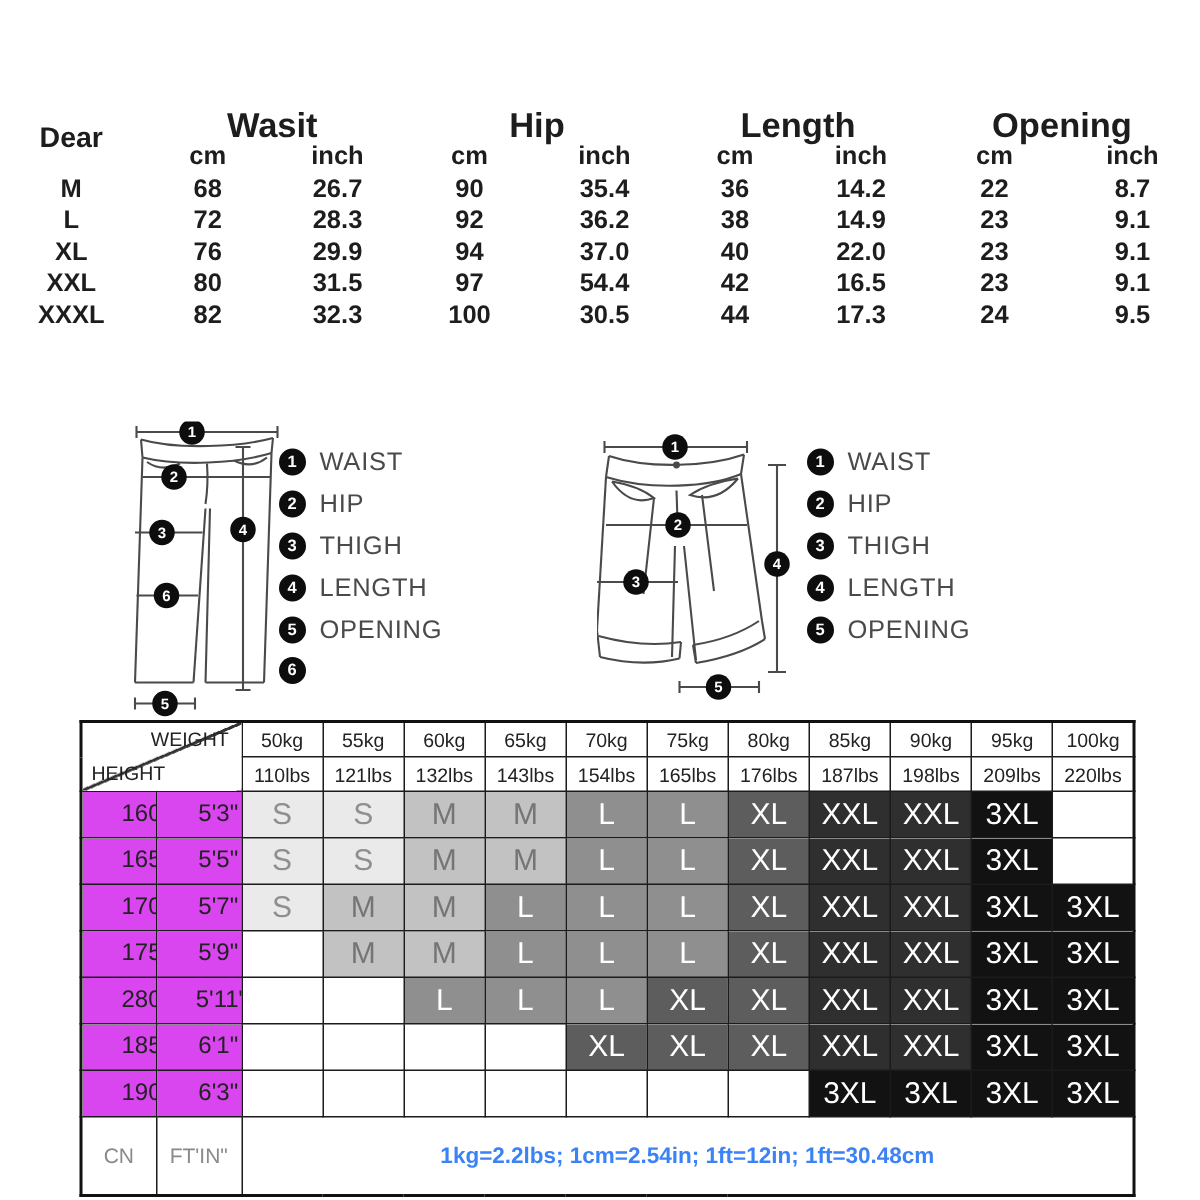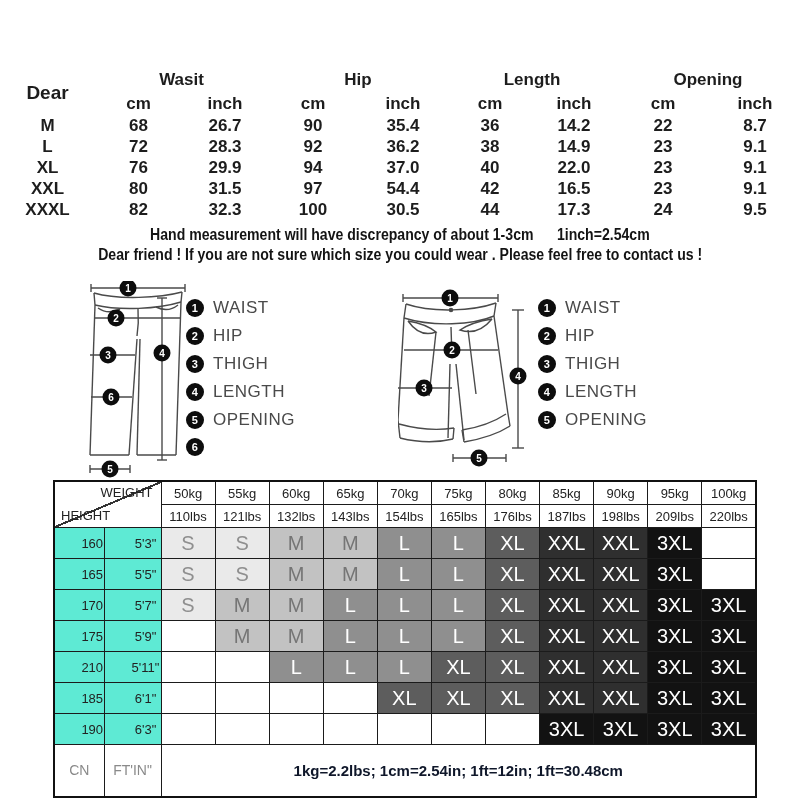--- a/index.html
+++ b/index.html
@@ -10,21 +10,21 @@
   .title{position:absolute;top:10px;left:0;width:800px;text-align:center;
          font-size:46px;font-weight:bold;letter-spacing:-1px;line-height:1.1;color:#1a1a1a;}
   .title .squeeze{display:inline-block;transform:scaleX(.80);transform-origin:center;}
 
   
   .sizetab{position:absolute;top:70px;left:0;width:800px;display:grid;
            grid-template-columns:95px 87px 86px 90px 90px 84px 84px 94px 90px;
            grid-template-rows:24px 22px 21px 21px 21px 21px 21px;}
   .sizetab div{text-align:center;font-weight:bold;color:#1d1d1d;}
   .st-size{grid-column:1;grid-row:1/3;align-self:center;font-size:19px;}
-  .gh{grid-row:1;font-size:17px;}
+  .gh{grid-row:1;font-size:23px;}
   .g1{grid-column:2/4}.g2{grid-column:4/6}.g3{grid-column:6/8}.g4{grid-column:8/10}
   .uh{grid-row:2;font-size:17px;}
   .u1{grid-column:2}.u2{grid-column:3}.u3{grid-column:4}.u4{grid-column:5}
   .u5{grid-column:6}.u6{grid-column:7}.u7{grid-column:8}.u8{grid-column:9}
   .dc{font-size:17px;}
   .r3{grid-row:3}.r4{grid-row:4}.r5{grid-row:5}.r6{grid-row:6}.r7{grid-row:7}
 
   
   .note{position:absolute;left:0;width:800px;text-align:center;font-weight:bold;
         color:#141414;white-space:pre;}
@@ -42,31 +42,31 @@
   .leg-item{display:flex;align-items:center;gap:9px;font-size:17px;color:#4a4a4a;
             letter-spacing:.5px;}
   .lnum{width:18px;height:18px;min-width:18px;border-radius:50%;background:#0d0d0d;color:#fff;
         font-size:11px;font-weight:bold;display:flex;align-items:center;justify-content:center;}
 
   
   .matrix{position:absolute;top:480px;left:53px;width:704px;border-collapse:collapse;
           table-layout:fixed;border:2px solid #111;}
   .matrix td{border:1px solid #1b1b1b;text-align:center;padding:0;overflow:hidden;}
   .matrix .hd{font-size:13px;color:#222;height:22px;background:#fff;}
-  .matrix .hcell{font-size:13px;color:#222;height:30px;background:#5eead4;padding-left:26px;}
+  .matrix .hcell{font-size:16px;color:#222;height:30px;background:#d946ef;padding-left:26px;}
   .size-cell{font-size:20px;height:30px;background:#fff;}
   .corner{position:relative;background:
       linear-gradient(to bottom right,#fff calc(50% - 1px),#333 calc(50% - 1px),
       #333 calc(50% + 1px),#fff calc(50% + 1px));}
   .corner span{position:absolute;font-size:13px;color:#222;}
   .corner .cw{top:3px;right:8px;}
   .corner .ch{bottom:4px;left:6px;}
   .ftr{height:52px;}
   .ft-label{font-size:14px;color:#8a8a8a;}
-  .ft-note{font-size:15px;color:#0f172a;font-weight:bold;}
+  .ft-note{font-size:15px;color:#3b82f6;font-weight:bold;}
 </style>
 </head>
 <body>
 
 <div class="page">
 
 
   <div class="sizetab">
     <div class="st-size">Dear</div>
     <div class="gh g1">Wasit</div>
@@ -127,22 +127,20 @@
     <div class="dc r7">82</div>
     <div class="dc r7">32.3</div>
     <div class="dc r7">100</div>
     <div class="dc r7">30.5</div>
     <div class="dc r7">44</div>
     <div class="dc r7">17.3</div>
     <div class="dc r7">24</div>
     <div class="dc r7">9.5</div>
   </div>
 
-  <div class="note note1"><span class="squeeze">Hand measurement will have discrepancy of about 1-3cm      1inch=2.54cm</span></div>
-  <div class="note note2"><span class="squeeze">Dear friend ! If you are not sure which size you could wear . Please feel free to contact us !</span></div>
 
   <div class="diagrams">
 
     <div class="fig" style="left:88px;top:3px;">
       <svg width="110" height="198" viewBox="0 0 110 198">
         <g fill="none" stroke="#4a4a4a" stroke-width="1.4">
           <line x1="3" y1="7" x2="97" y2="7"></line>
           <line x1="3" y1="3" x2="3" y2="11"></line>
             <line x1="97" y1="3" x2="97" y2="11"></line>
           <path d="M6,12 C30,19 72,17 94,11"></path>
@@ -377,21 +375,21 @@
       <td class="size-cell" style="background: rgb(143, 143, 143); color: rgb(255, 255, 255);">L</td>
       <td class="size-cell" style="background: rgb(143, 143, 143); color: rgb(255, 255, 255);">L</td>
       <td class="size-cell" style="background: rgb(143, 143, 143); color: rgb(255, 255, 255);">L</td>
       <td class="size-cell" style="background: rgb(93, 93, 93); color: rgb(255, 255, 255);">XL</td>
       <td class="size-cell" style="background: rgb(47, 47, 47); color: rgb(255, 255, 255);">XXL</td>
       <td class="size-cell" style="background: rgb(47, 47, 47); color: rgb(255, 255, 255);">XXL</td>
       <td class="size-cell" style="background: rgb(18, 18, 18); color: rgb(255, 255, 255);">3XL</td>
       <td class="size-cell" style="background: rgb(18, 18, 18); color: rgb(255, 255, 255);">3XL</td>
     </tr>
     <tr>
-      <td class="hcell">210</td>
+      <td class="hcell">280</td>
       <td class="hcell">5'11"</td>
       <td class="size-cell"></td>
       <td class="size-cell"></td>
       <td class="size-cell" style="background: rgb(143, 143, 143); color: rgb(255, 255, 255);">L</td>
       <td class="size-cell" style="background: rgb(143, 143, 143); color: rgb(255, 255, 255);">L</td>
       <td class="size-cell" style="background: rgb(143, 143, 143); color: rgb(255, 255, 255);">L</td>
       <td class="size-cell" style="background: rgb(93, 93, 93); color: rgb(255, 255, 255);">XL</td>
       <td class="size-cell" style="background: rgb(93, 93, 93); color: rgb(255, 255, 255);">XL</td>
       <td class="size-cell" style="background: rgb(47, 47, 47); color: rgb(255, 255, 255);">XXL</td>
       <td class="size-cell" style="background: rgb(47, 47, 47); color: rgb(255, 255, 255);">XXL</td>

